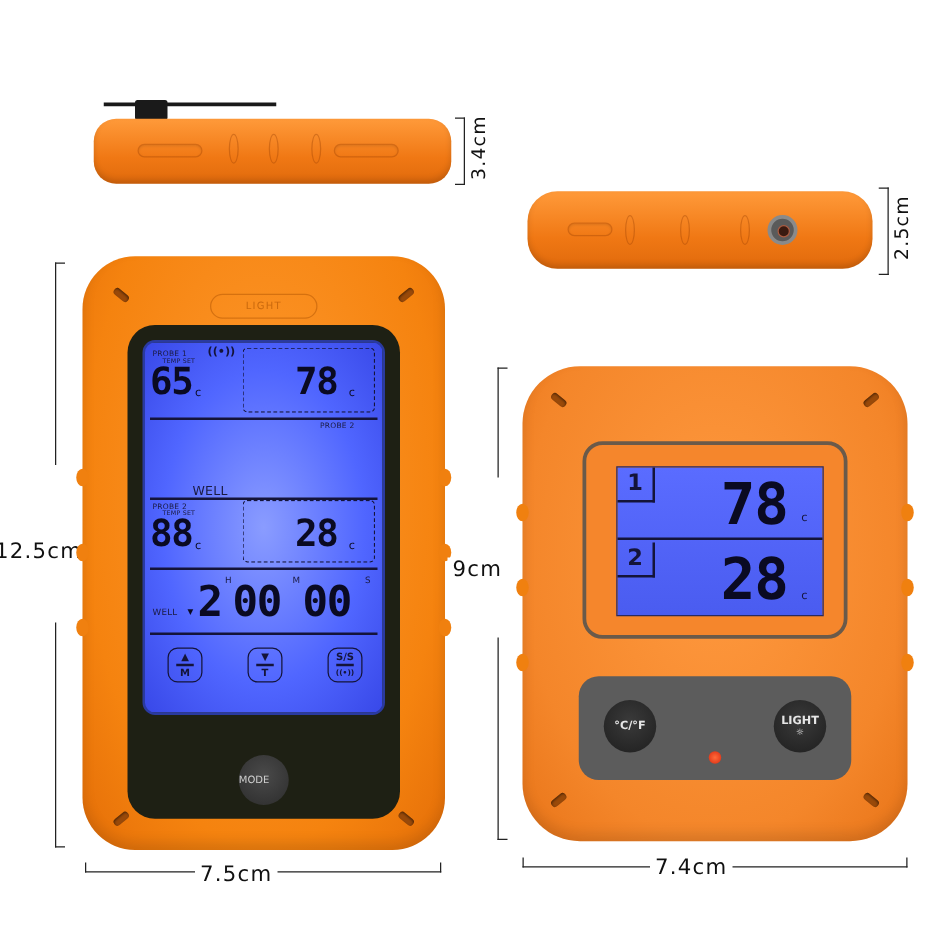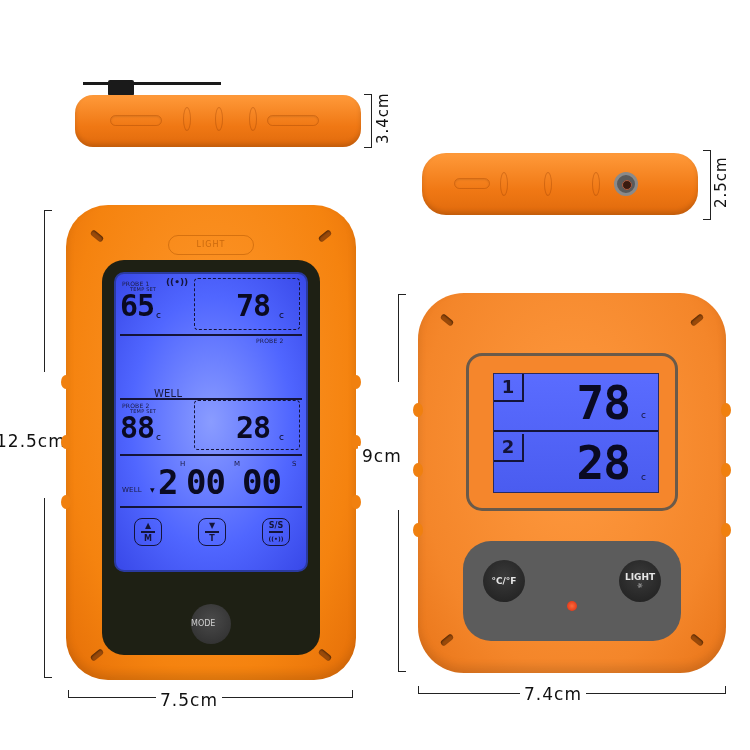--- a/index.html
+++ b/index.html
@@ -56,21 +56,21 @@
     background: radial-gradient(ellipse at 50% 40%, #ff9a40, #f4862a 70%, #e87418); box-shadow: inset 0 -6px 10px rgba(0,0,0,0.12); }
   .frame2 { position: absolute; left: 48px; top: 60px; width: 212px; height: 158px; border-radius: 16px;
     border: 3px solid #6a5a4a; background: #f5862c; }
   .lcd2 { position: absolute; left: 24px; top: 17px; width: 166px; height: 120px; background: linear-gradient(#5a6cff, #4a5cf0);
     border: 1px solid #2a2a60; }
   .lcd2 .row { position: absolute; left: 0; right: 0; height: 58px; }
   .lcd2 .idx { position: absolute; left: 0; top: 0; width: 30px; height: 28px; border-right: 2px solid #14143a; border-bottom: 2px solid #14143a;
     font-size: 18px; font-weight: bold; text-align: center; line-height: 26px; color: #14143a; }
   .lcd2 .val { position: absolute; right: 28px; top: 4px; font-size: 46px; line-height: 50px; }
   .lcd2 .unit { position: absolute; right: 12px; bottom: 10px; font-size: 9px; color: #14143a; }
-  .panel2 { position: absolute; left: 45px; top: 248px; width: 218px; height: 100px; border-radius: 28px; background: #5c5c5c; text-decoration: underline; }
+  .panel2 { position: absolute; left: 45px; top: 248px; width: 218px; height: 83px; border-radius: 16px; background: #5c5c5c; text-decoration: underline; }
   .round-btn { position: absolute; width: 42px; height: 42px; border-radius: 50%; background: radial-gradient(circle at 50% 40%, #3a3a3a, #1e1e1e);
     color: #e6e6e6; font-size: 9px; font-weight: bold; display: flex; flex-direction: column; align-items: center; justify-content: center; }
   .led { position: absolute; left: 104px; top: 60px; width: 10px; height: 10px; border-radius: 50%; background: radial-gradient(circle, #ff6a3a, #d82a10); }
 </style>
 </head>
 <body>
 
 <div>
   <div class="clip-bar"></div>
   <div class="clip-block"></div>

